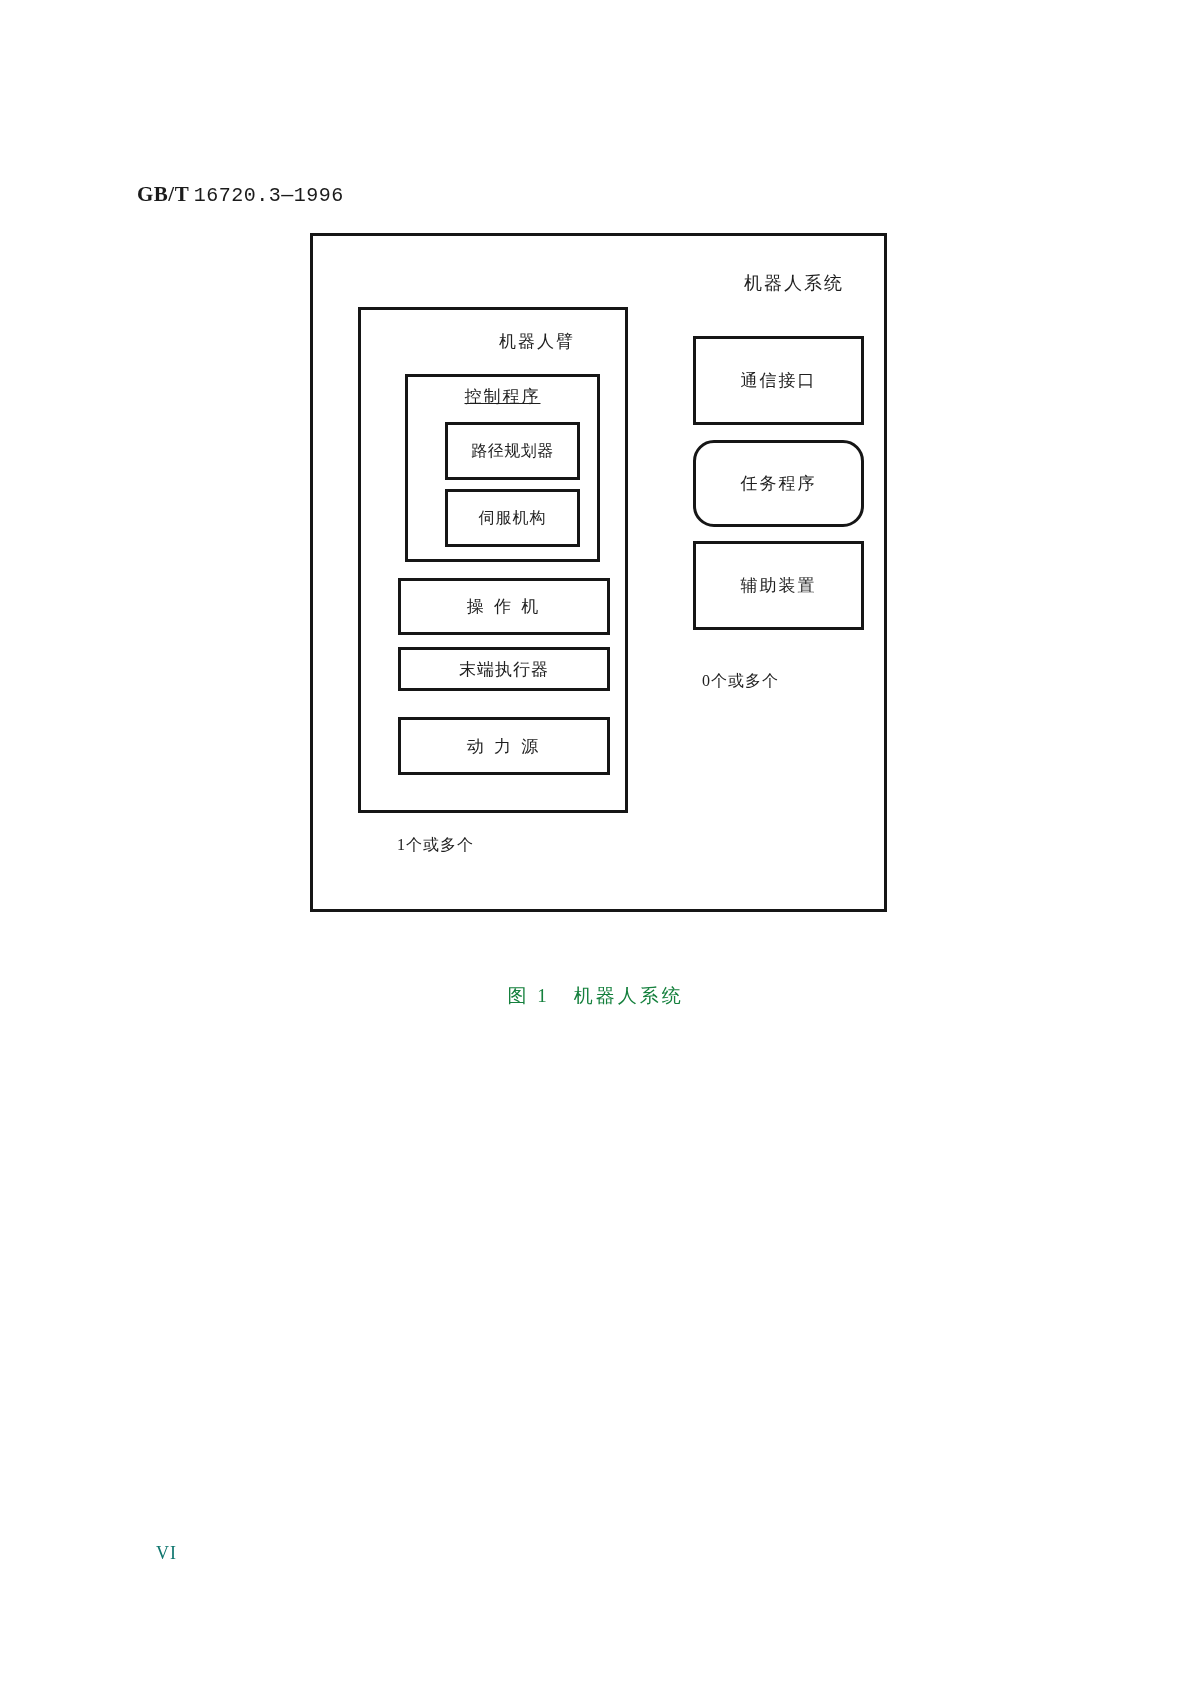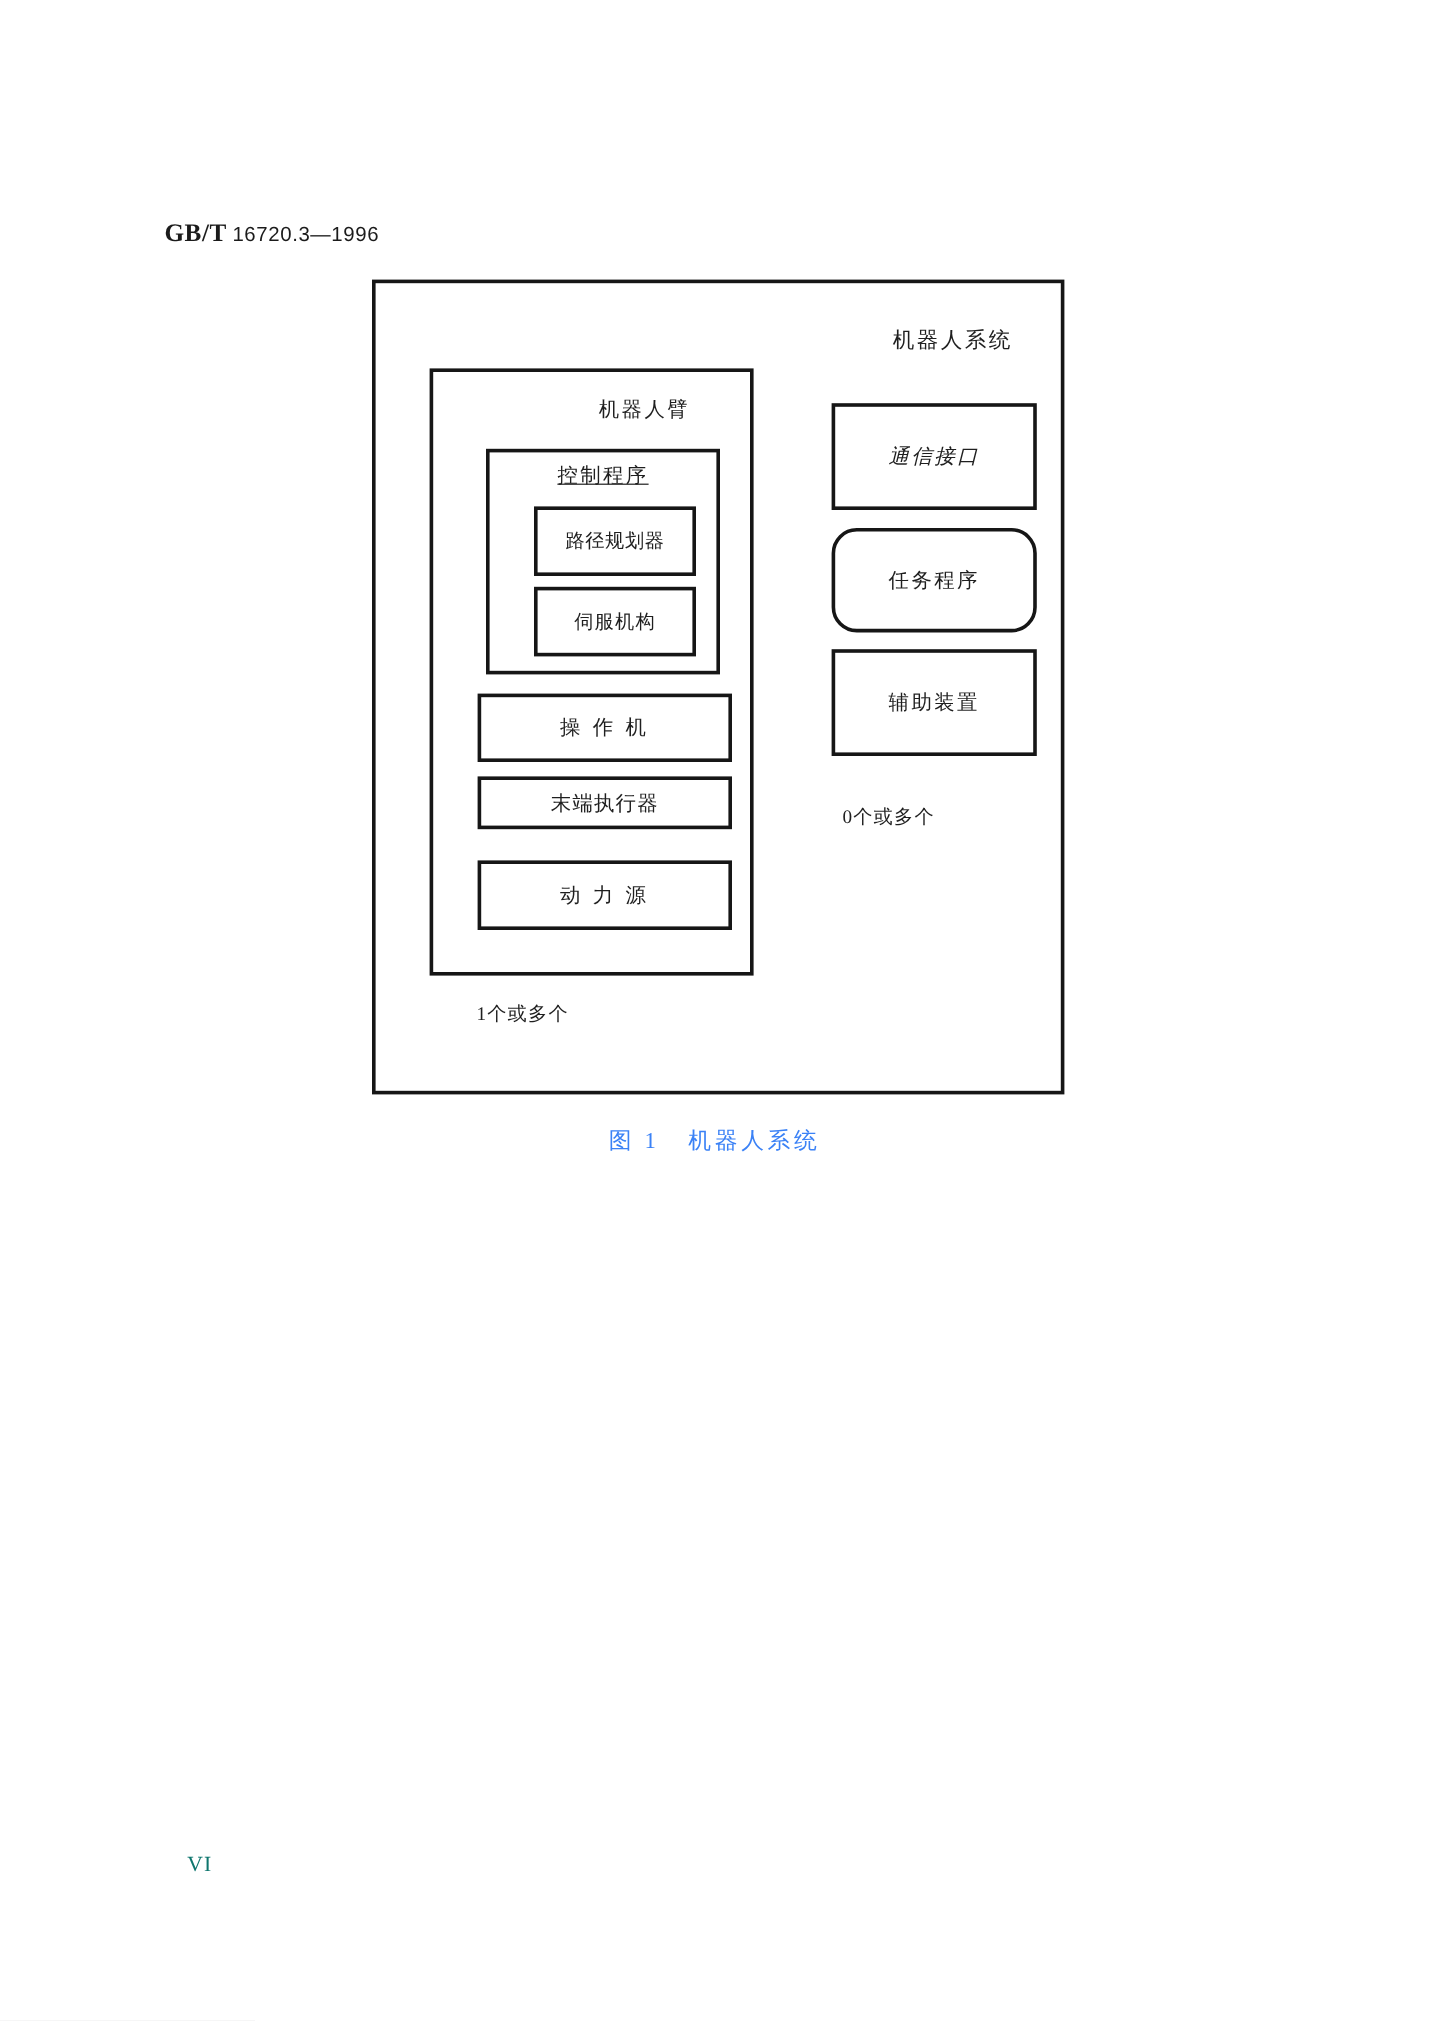--- a/index.html
+++ b/index.html
@@ -23,22 +23,22 @@
     top: 182px;
     white-space: nowrap;
     letter-spacing: 0.5px;
   }
   .std-code .prefix {
     font-family: "Liberation Serif", serif;
     font-weight: bold;
     font-size: 21px;
   }
   .std-code .number {
-    font-family: Liberation Sans, sans-serif;
-    font-size: 17px;
+    font-family: Liberation Mono, monospace;
+    font-size: 20px;
     font-weight: 500;
     letter-spacing: 0.5px;
   }
   .box {
     position: absolute;
     border: 3px solid #161616;
     background: #ffffff;
     box-sizing: border-box;
   }
   .box.center {
@@ -54,25 +54,25 @@
     white-space: nowrap;
   }
   .cjk.small { font-size: 16px; letter-spacing: 1px; }
   .label-strip {
     position: absolute;
     text-align: center;
   }
   .caption {
     position: absolute;
     left: 0;
-    top: 938px;
+    top: 983px;
     width: 1191px;
     text-align: center;
     font-size: 19px;
-    color: #3b82f6;
+    color: #15803d;
     letter-spacing: 3px;
     white-space: nowrap;
   }
   .caption .cap-title { margin-left: 24px; }
   .page-num {
     position: absolute;
     left: 156px;
     top: 1543px;
     font-size: 18px;
     color: #0f766e;
@@ -115,21 +115,21 @@
     <div class="box center" style="left:398px; top:647px; width:212px; height:44px;justify-content:center;">
       <span class="cjk" style="letter-spacing:1px;">末端执行器</span>
     </div>
 
     <div class="box center" style="left:398px; top:717px; width:212px; height:58px;">
       <span class="cjk" style="letter-spacing:3px;">动 力 源</span>
     </div>
 
     <div class="cjk small" style="position:absolute; left:397px; top:835px;">1个或多个</div>
 
-    <div class="box center" style="left:693px; top:336px; width:171px; height:89px;font-style:italic;">
+    <div class="box center" style="left:693px; top:336px; width:171px; height:89px;">
       <span class="cjk">通信接口</span>
     </div>
 
     <div class="box center" style="left:693px; top:440px; width:171px; height:87px;border-radius:21px;">
       <span class="cjk">任务程序</span>
     </div>
 
     <div class="box center" style="left:693px; top:541px; width:171px; height:89px;">
       <span class="cjk">辅助装置</span>
     </div>

